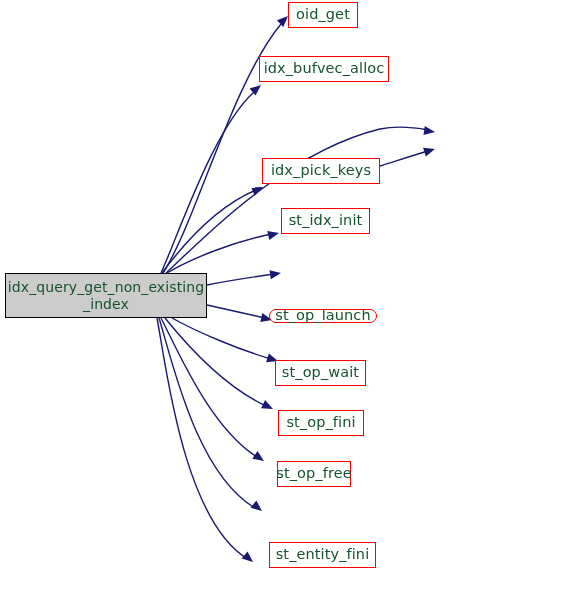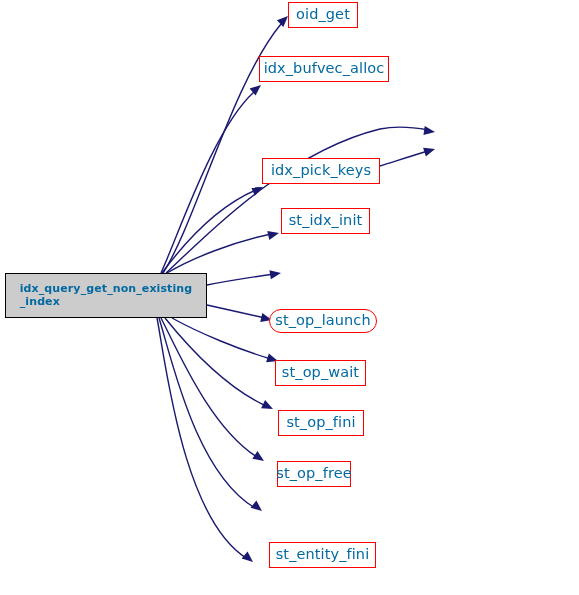--- a/index.html
+++ b/index.html
@@ -21,33 +21,33 @@
     top: 0;
     width: 579px;
     height: 595px;
   }
   .node {
     position: absolute;
     box-sizing: border-box;
     display: flex;
     align-items: center;
     justify-content: center;
+    text-align: center;
     line-height: 1.18;
     white-space: pre;
-    color: #0369a1;
+    color: #14532d;
     background: #ffffff;
     border: 1px solid #ff0000;
     font-size: 14.5px;
     letter-spacing: 0.1px;
   }
   .node.root {
     background: #cccccc;
     border: 1px solid #000000;
-    font-size: 11px;
-    font-weight: bold;
+    font-size: 14px;
   }
   .node-label {
     display: block;
     padding: 0 6px;
   }
 </style>
 </head>
 <body>
 
 <div id="canvas">
@@ -83,18 +83,18 @@
 
   <div class="node root" id="node-root" style="left: 5px; top: 273px; width: 202px; height: 45px;">
     <span class="node-label">idx_query_get_non_existing
 _index</span>
   </div>
 
 <div class="node" style="left: 288px; top: 2px; width: 70px; height: 26px;"><span class="node-label">oid_get</span></div>
     <div class="node" style="left: 259px; top: 56px; width: 130px; height: 26px;"><span class="node-label">idx_bufvec_alloc</span></div>
     <div class="node" style="left: 262px; top: 158px; width: 118px; height: 26px;"><span class="node-label">idx_pick_keys</span></div>
     <div class="node" style="left: 281px; top: 208px; width: 89px; height: 26px;"><span class="node-label">st_idx_init</span></div>
-    <div class="node" style="left: 269px; top: 309px; width: 108px; height: 24px; border-radius: 12px;"><span class="node-label">st_op_launch</span></div>
+    <div class="node" style="left: 269px; top: 309px; width: 108px; height: 14px; border-radius: 12px;"><span class="node-label">st_op_launch</span></div>
     <div class="node" style="left: 275px; top: 360px; width: 91px; height: 26px;"><span class="node-label">st_op_wait</span></div>
     <div class="node" style="left: 278px; top: 410px; width: 86px; height: 26px;"><span class="node-label">st_op_fini</span></div>
     <div class="node" style="left: 277px; top: 461px; width: 74px; height: 26px;"><span class="node-label">st_op_free</span></div>
     <div class="node" style="left: 269px; top: 512px; width: 107px; height: 26px; margin-top: 30px;"><span class="node-label">st_entity_fini</span></div>
   </div>
 
 </body></html>

